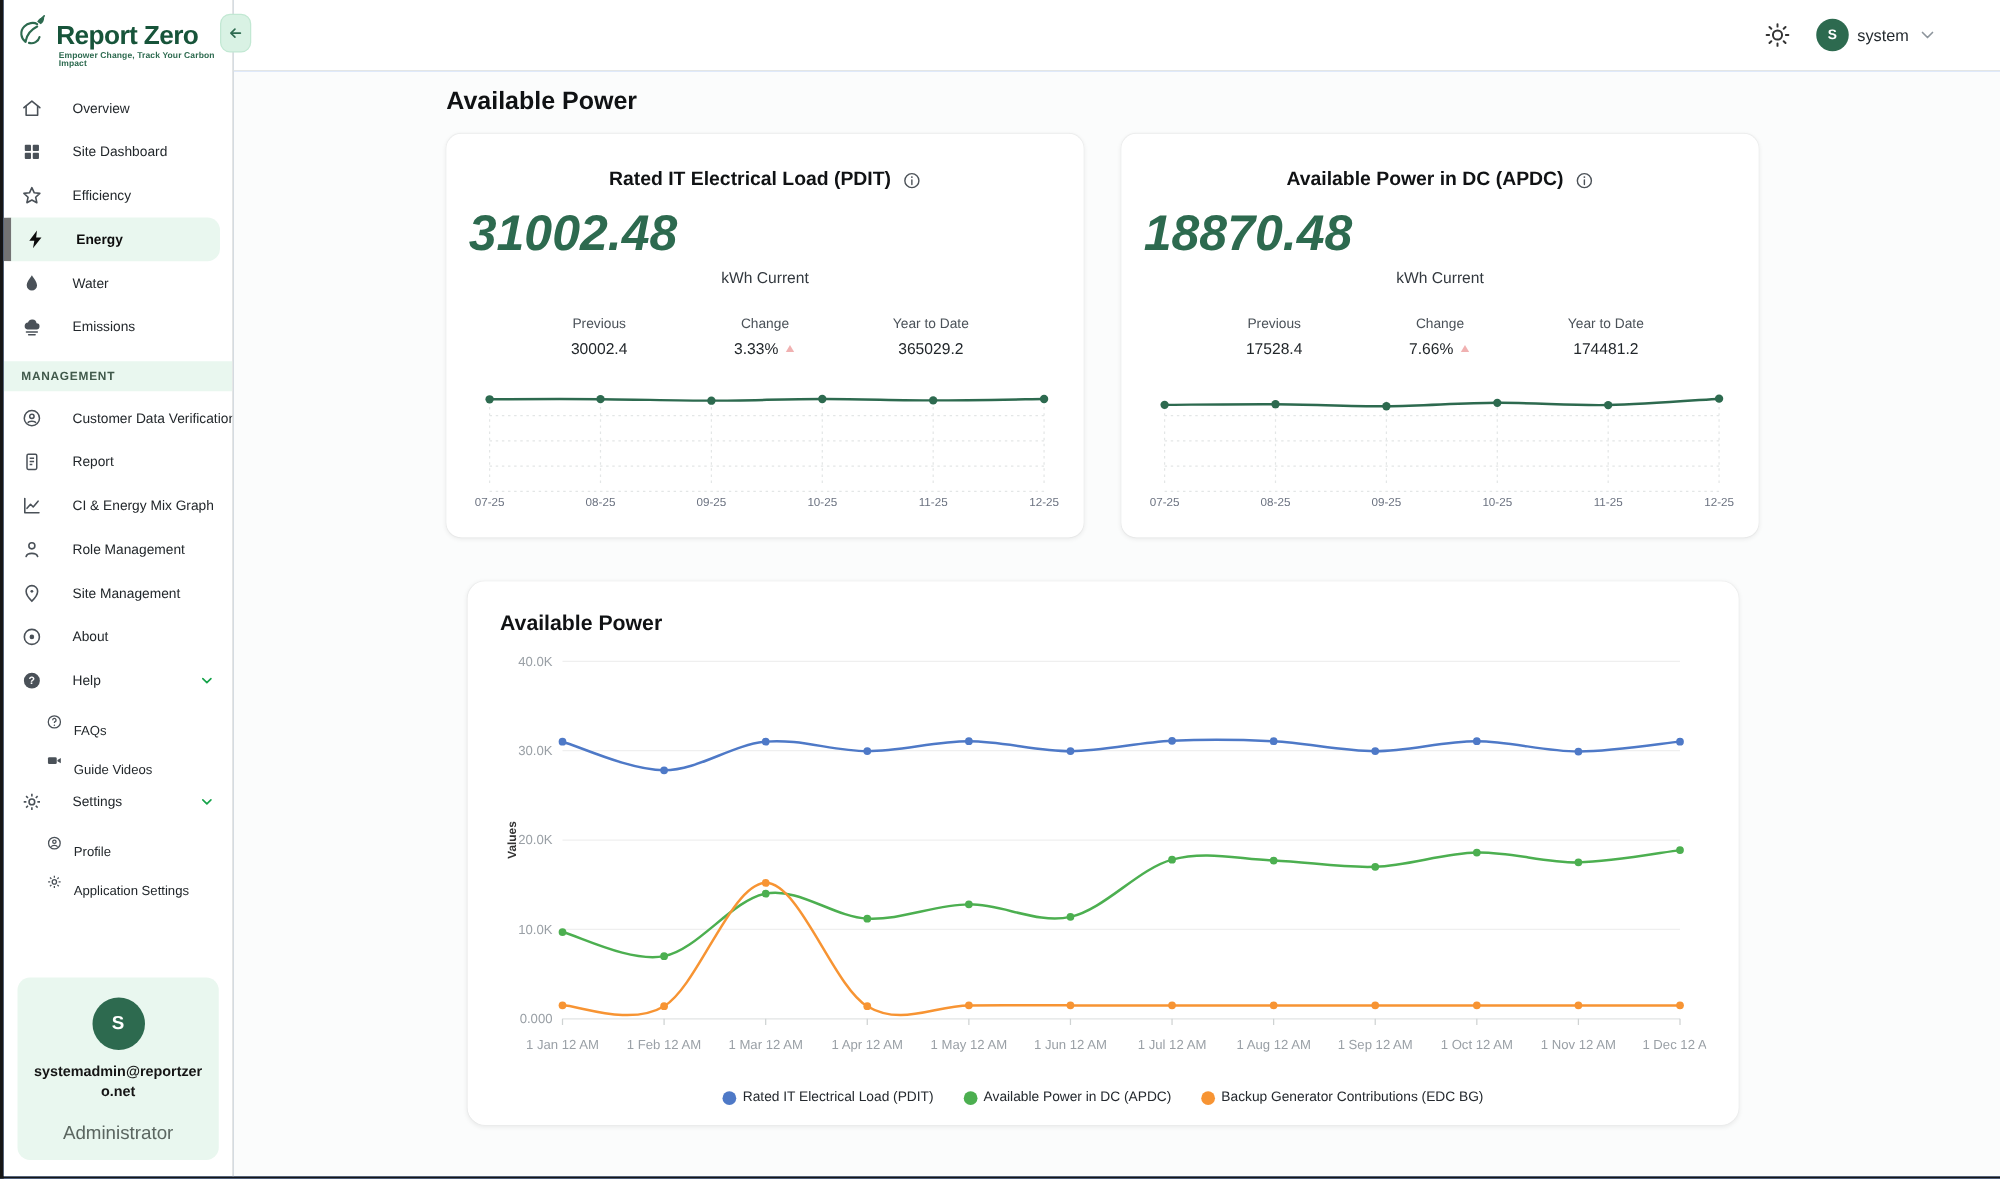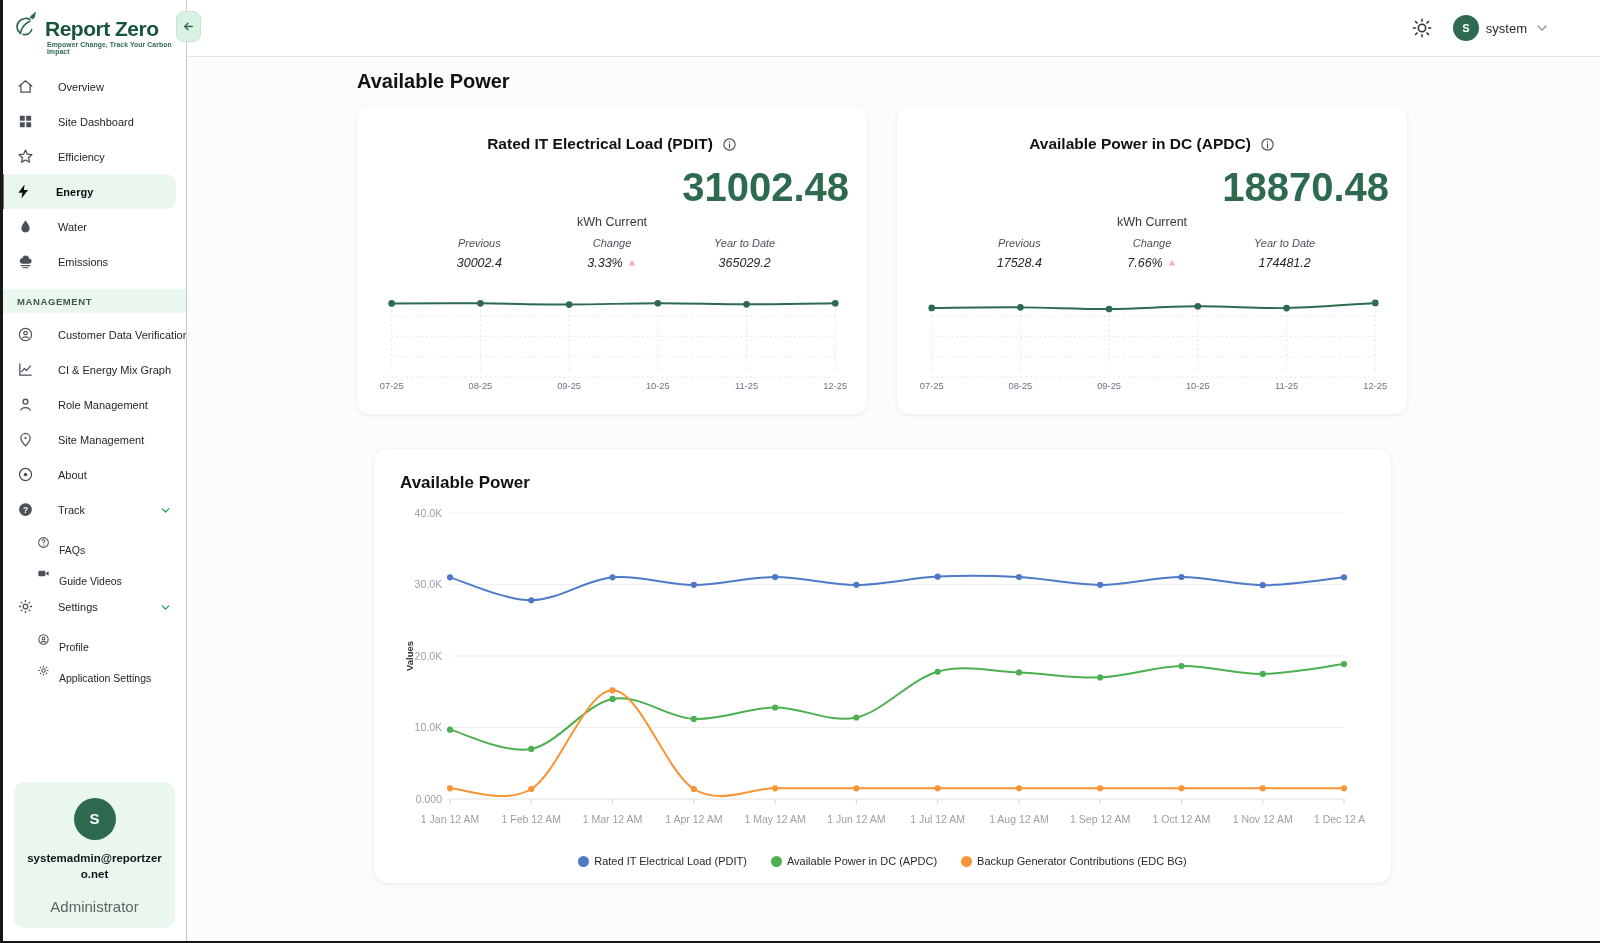--- a/index.html
+++ b/index.html
@@ -13,21 +13,21 @@
   .logo-row { display:flex; align-items:flex-end; gap:4px; }
   .logo-mark { width:30px; height:30px; color:#2d6a4f; }
   .logo-name { font-size:21px; font-weight:bold; color:#17543a; letter-spacing:-0.5px; line-height:1; }
   .tagline { font-size:6.8px; color:#2d6a4f; font-weight:bold; margin:2px 0 0 36px; letter-spacing:0.1px; }
   .collapse-btn { position:absolute; left:173px; top:11px; width:25px; height:31px; background:#d9f2e4; border:1px solid #c2e8d3; border-radius:8px; color:#2d6a4f; display:flex; align-items:center; justify-content:center; cursor:pointer; z-index:9; }
   .nav { flex:1; padding-top:10px; overflow:hidden; display:flex; flex-direction:column; }
   .nav-item { display:flex; align-items:center; gap:24px; height:35px; padding:0 14px; cursor:pointer; flex-shrink:0; }
   .nav-item .icn { width:17px; height:17px; color:#4a5158; flex-shrink:0; display:flex; align-items:center; justify-content:center; }
   .nav-item .icn svg { width:100%; height:100%; }
   .nav-item .lbl { font-size:11px; color:#22272b; white-space:nowrap; }
-  .nav-item.active { background:#e9f7ef; border-left:1px solid #737373; border-radius:0 10px 10px 0; margin-right:10px; padding-left:11px; }
+  .nav-item.active { background:#e9f7ef; border-left:6px solid #737373; border-radius:0 10px 10px 0; margin-right:10px; padding-left:11px; }
   .nav-item.active .lbl { font-weight:bold; color:#0d0d0d; }
   .nav-item.active .icn { color:#0d0d0d; }
   .mgmt-strip { background:#e9f7ef; padding:7px 14px 6px; font-size:9.5px; font-weight:bold; letter-spacing:0.6px; color:#40594b; margin:10px 0 4px; flex-shrink:0; }
   .sub-item { height:31px; padding-left:34px; gap:9px; }
   .sub-item .icn { width:13px; height:13px; }
   .sub-item .lbl { font-size:10.5px;margin-top:14px; }
   .chev { margin-left:auto; width:13px; height:13px; color:#16a34a; }
   .user-card { margin:8px 11px 13px; background:#e9f7ef; border-radius:10px; padding:16px 9px 13px; text-align:center; flex-shrink:0; }
   .user-avatar { width:42px; height:42px; border-radius:50%; background:#2d6a4f; color:#fff; font-weight:bold; font-size:15px; display:flex; align-items:center; justify-content:center; margin:0 auto 10px; }
   .user-email { font-size:11.5px; font-weight:bold; color:#151515; word-break:break-all; line-height:1.4; padding:0 2px; }
@@ -44,23 +44,23 @@
 
   .content { flex:1; overflow:auto; background:#fbfcfc; padding:13px 0 24px; }
   .content-inner { width:1050px; margin-left:170px; }
   .page-title { font-size:20px; font-weight:bold; color:#101214; margin-bottom:14px; }
 
   .cards-row { display:flex; gap:30px; }
   .stat-card { flex:1; background:#fff; border-radius:12px; box-shadow:0 1px 4px rgba(0,0,0,.08), 0 0 1px rgba(0,0,0,.06); padding:28px 18px 16px; }
   .card-title-row { display:flex; justify-content:center; align-items:center; gap:9px; }
   .card-title { font-size:15.5px; font-weight:bold; color:#101214; }
   .info-ic { width:15px; height:15px; color:#4c5258; cursor:pointer; }
-  .big-value { text-align:right; font-size:40px; font-weight:bold; color:#2d6a4f; margin-top:12px; }
+  .big-value { text-align:left; font-size:40px; font-weight:bold; color:#2d6a4f; margin-top:12px;font-style:italic; }
   .value-unit { text-align:center; font-size:12.5px; color:#33393f; margin-top:5px; }
-  .stats-row { display:grid; grid-template-columns:1fr 1fr 1fr; padding:0 38px; margin-top:8px;font-style:italic; }
+  .stats-row { display:grid; grid-template-columns:1fr 1fr 1fr; padding:0 38px; margin-top:24px; }
   .stat { text-align:center; }
   .stat-label { font-size:11px; color:#4b5259; }
   .stat-value { font-size:12.5px; color:#22272b; margin-top:7px; display:flex; align-items:center; justify-content:center; gap:4px; }
   .delta-ic { width:10px; height:10px; opacity:.55; }
   .spark-wrap { margin-top:16px; }
   .spark-wrap svg { display:block; width:100%; }
 
   .chart-card { margin-top:35px; margin-left:17px; width:1017px; background:#fff; border-radius:14px; box-shadow:0 1px 4px rgba(0,0,0,.08), 0 0 1px rgba(0,0,0,.06); padding:24px 26px 16px; }
   .chart-title { font-size:17px; font-weight:bold; color:#101214; }
   .chart-body { margin-top:6px; }
@@ -162,20 +162,29 @@
             <svg viewBox="0 0 24 24" fill="none" stroke="currentColor" stroke-width="1.7">
               <circle cx="12" cy="12" r="8.6"></circle>
               <circle cx="12" cy="10" r="2.5"></circle>
               <path d="M7.4 17.4c1.2-2.6 8-2.6 9.2 0"></path>
             </svg>
           </span>
         <span class="lbl">Customer Data Verification</span>
       </div>
       <div class="nav-item">
         <span class="icn">
+            <svg viewBox="0 0 24 24" fill="none" stroke="currentColor" stroke-width="1.7">
+              <rect x="6.5" y="3.5" width="11" height="17" rx="1.5"></rect>
+              <path d="M9.5 8h5M9.5 11.5h5M9.5 15h3"></path>
+            </svg>
+          </span>
+        <span class="lbl">Report</span>
+      </div>
+      <div class="nav-item">
+        <span class="icn">
             <svg viewBox="0 0 24 24" fill="none" stroke="currentColor" stroke-width="1.8" stroke-linecap="round" stroke-linejoin="round">
               <path d="M4 4v16h16"></path>
               <path d="M6.5 15l4-4.5 3 3 5.5-6.5"></path>
             </svg>
           </span>
         <span class="lbl">CI &amp; Energy Mix Graph</span>
       </div>
       <div class="nav-item">
         <span class="icn">
             <svg viewBox="0 0 24 24" fill="none" stroke="currentColor" stroke-width="1.8" stroke-linecap="round">
@@ -203,21 +212,21 @@
           </span>
         <span class="lbl">About</span>
       </div>
       <div class="nav-item">
         <span class="icn">
             <svg viewBox="0 0 24 24">
               <circle cx="12" cy="12" r="9" fill="currentColor"></circle>
               <text x="12" y="16.3" text-anchor="middle" font-size="12" font-weight="bold" fill="#fff">?</text>
             </svg>
           </span>
-        <span class="lbl">Track</span>
+        <span class="lbl">Help</span>
         <span class="chev"><svg viewBox="0 0 24 24" fill="none" stroke="currentColor" stroke-width="2.4" stroke-linecap="round" stroke-linejoin="round">
               <path d="M6 9l6 6 6-6"></path>
             </svg></span>
       </div>
       <div class="nav-item sub-item">
         <span class="icn">
             <svg viewBox="0 0 24 24" fill="none" stroke="currentColor" stroke-width="1.9">
               <circle cx="12" cy="12" r="9"></circle>
               <path d="M9.5 9.5a2.5 2.5 0 1 1 3.6 2.2c-.8.4-1.1.9-1.1 1.8"></path>
               <circle cx="12" cy="17" r="1.1" fill="currentColor" stroke="none"></circle>

